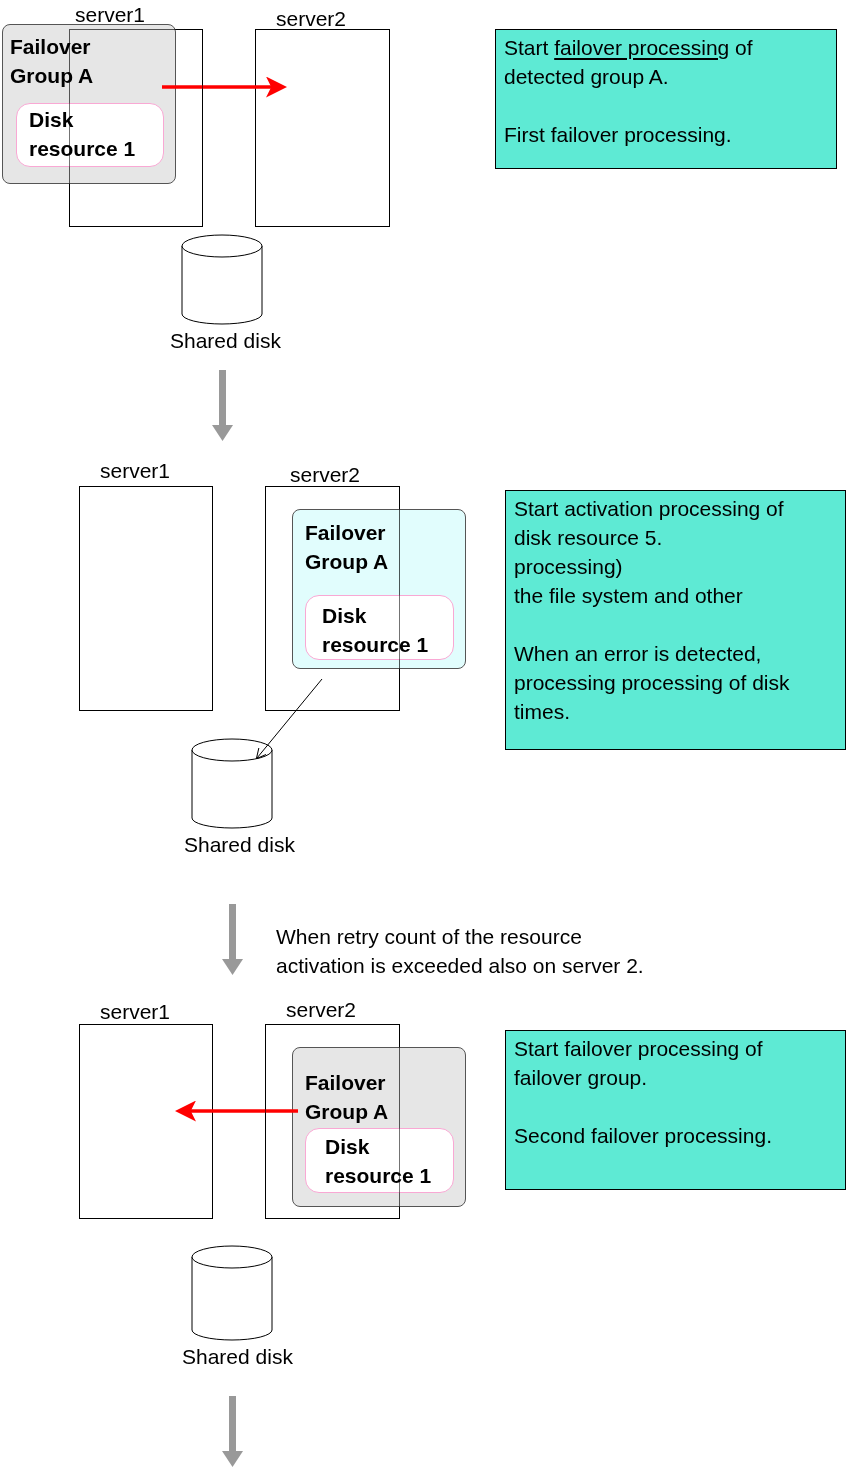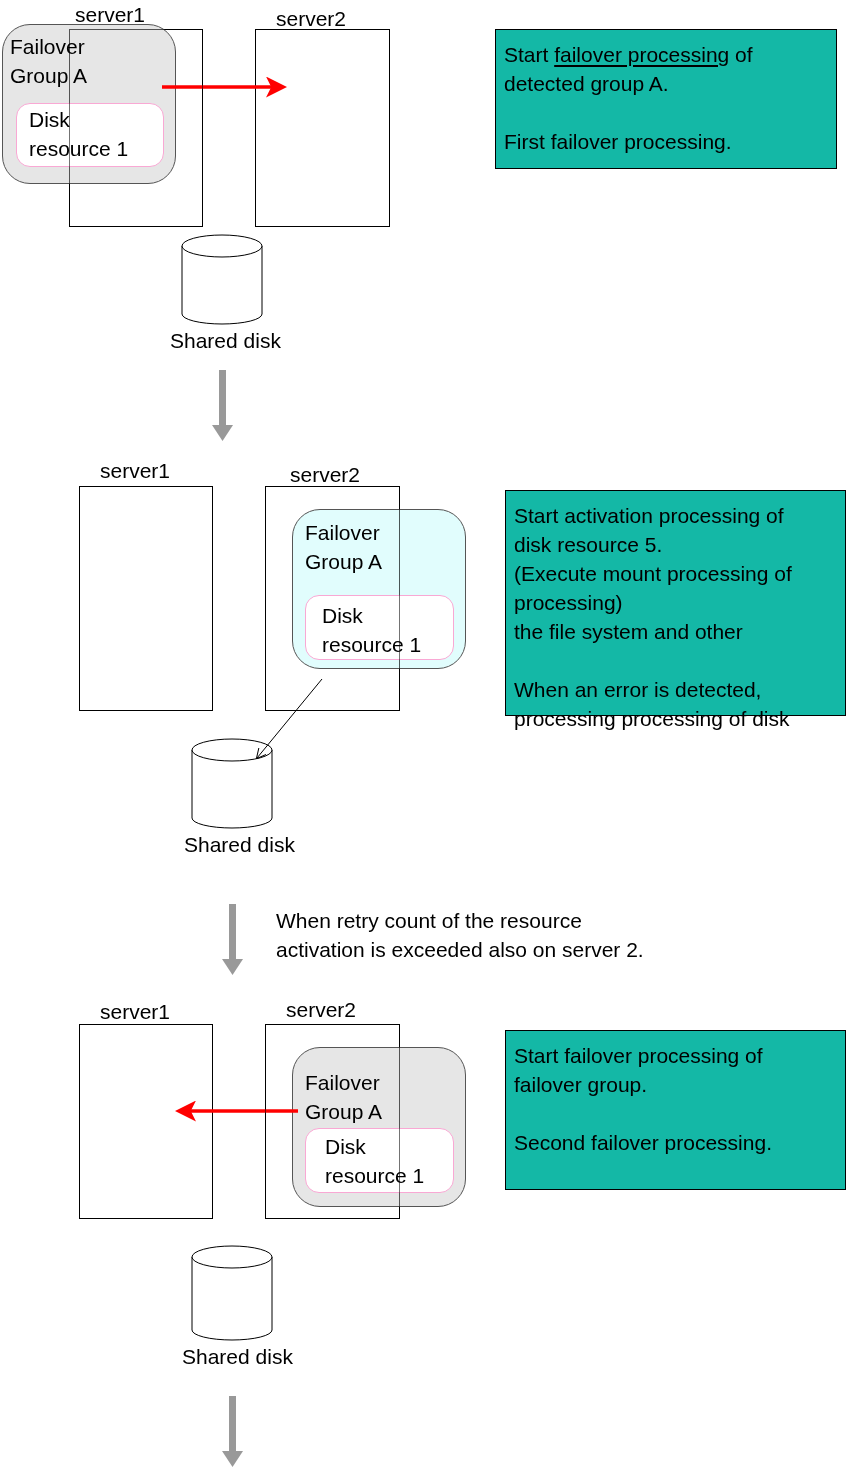--- a/index.html
+++ b/index.html
@@ -1,32 +1,32 @@
 <!DOCTYPE html>
 <html><head>
 <meta charset="utf-8">
 <style>
   html, body { margin: 0; padding: 0; background: #ffffff; }
   body { width: 848px; height: 1471px; position: relative; overflow: hidden;
          font-family: "Liberation Sans", sans-serif; color: #000; }
   .lbl { position: absolute; font-size: 21px; line-height: 29px; white-space: nowrap; }
   .server { position: absolute; border: 1px solid #000; background: #fff; box-sizing: border-box; }
-  .group { position: absolute; border: 1px solid #555; border-radius: 28px; box-sizing: border-box; }
+  .group { position: absolute; border: 1px solid #555; border-radius: 8px; box-sizing: border-box; font-weight: bold; }
   .group.gray { background: rgba(225,225,225,0.82); }
   .group.cyan { background: rgba(215,252,252,0.75); }
   .group-label { position: absolute; font-size: 21px; line-height: 29px; white-space: pre-line; }
   .resource { position: absolute; border: 1px solid #f9a8d4; border-radius: 14px; background: #fff; box-sizing: border-box; }
   .resource-label { position: absolute; font-size: 21px; line-height: 29px; white-space: pre-line; }
-  .note { position: absolute; border: 1px solid #000; background: #14b8a6; box-sizing: border-box;
-          padding: 10px 8px; font-size: 21px; line-height: 29px; }
+  .note { position: absolute; border: 1px solid #000; background: #5eead4; box-sizing: border-box;
+          padding: 3px 8px; font-size: 21px; line-height: 29px; }
   .note p { margin: 0; }
   .note .gap { height: 29px; }
   .u { text-decoration: underline; text-underline-offset: 3px; }
   svg.overlay { position: absolute; left: 0; top: 0; }
-  .step-caption { position: absolute; font-size: 21px; line-height: 29px; white-space: nowrap; }
+  .step-caption { position: absolute; font-size: 21px; line-height: 29px; white-space: nowrap; margin-top: 16px; }
 </style>
 </head>
 <body>
 
 <div>
   <span class="lbl" style="left:75px; top:0px;">server1</span>
   <span class="lbl" style="left:276px; top:4px;">server2</span>
 
   <div class="server" style="left:69px; top:29px; width:134px; height:198px;"></div>
   <div class="server" style="left:255px; top:29px; width:135px; height:198px;"></div>
@@ -61,29 +61,29 @@
     <span class="group-label" style="left:12px; top:8px;">Failover
 Group A</span>
     <div class="resource" style="left:12px; top:85px; width:149px; height:65px;">
       <span class="resource-label" style="left:16px; top:5px;">Disk
 resource 1</span>
     </div>
   </div>
 
   <span class="lbl" style="left:184px; top:830px;">Shared disk</span>
 
-  <div class="note" style="left:505px; top:490px; width:341px; height:226px;">
+  <div class="note" style="left:505px; top:490px; width:341px; height:260px;">
     <p>Start activation processing of</p>
     <p>disk resource 5.</p>
-    <p>(Execute mount processing of</p>
     <p>processing)</p>
     <p>the file system and other</p>
     <div class="gap"></div>
     <p>When an error is detected,</p>
     <p>processing processing of disk</p>
+    <p>times.</p>
   </div>
 
   <div class="step-caption" style="left:276px; top:906px;">
     <div>When retry count of the resource</div>
     <div>activation is exceeded also on server 2.</div>
   </div>
 </div>
 
 <div>
   <span class="lbl" style="left:100px; top:997px;">server1</span>

